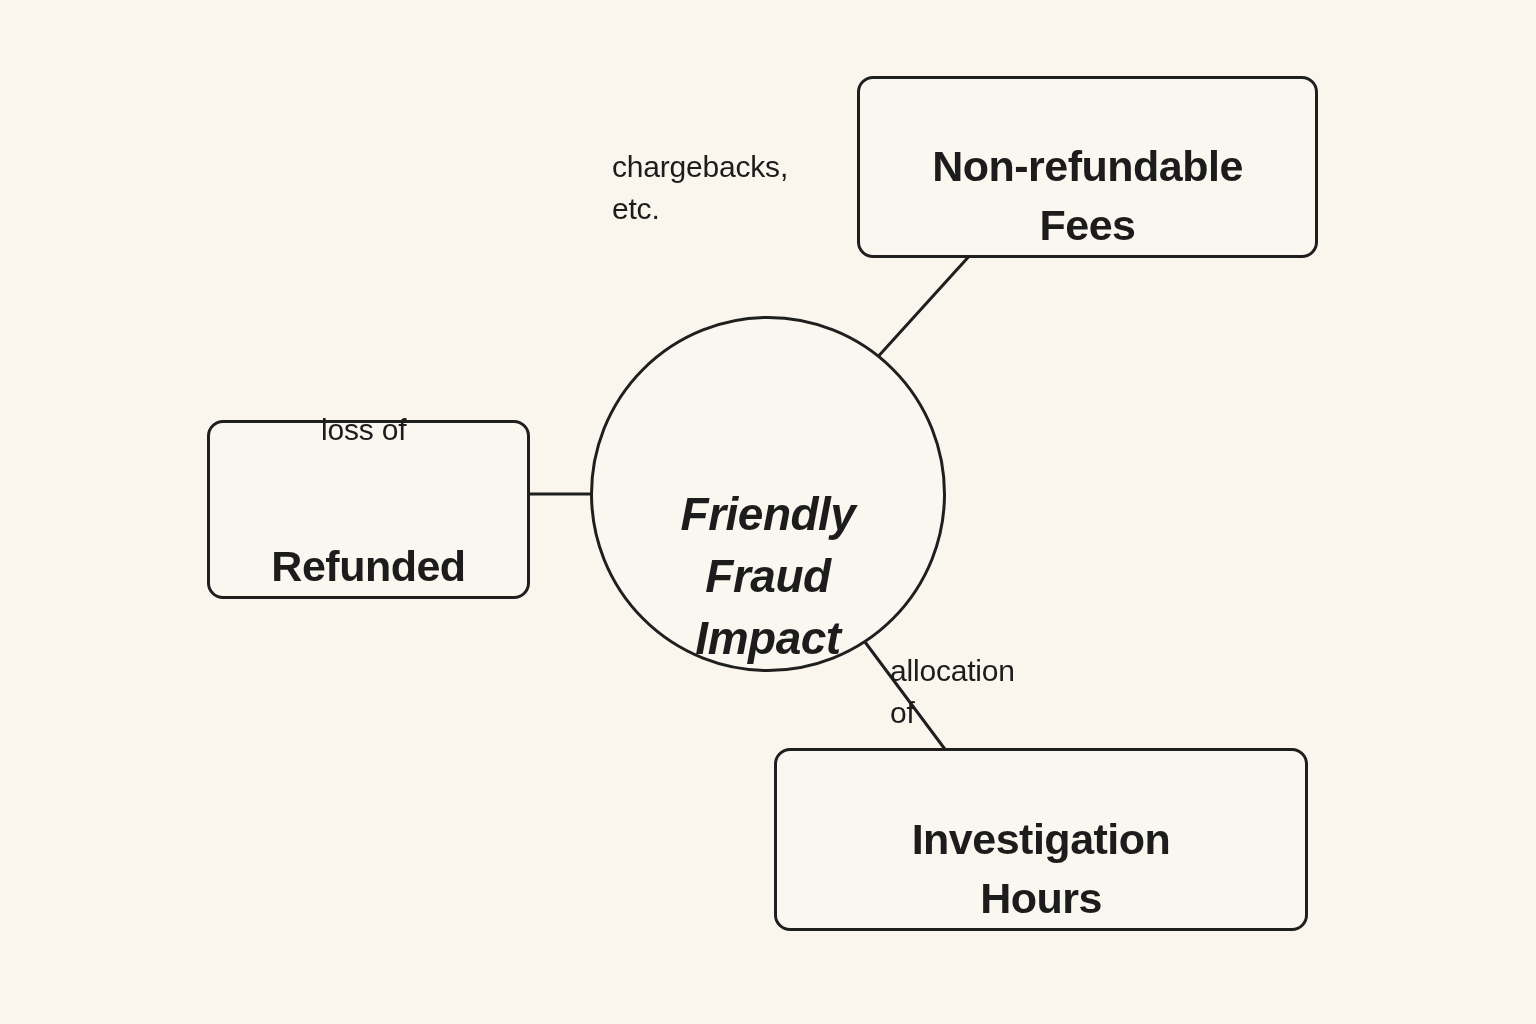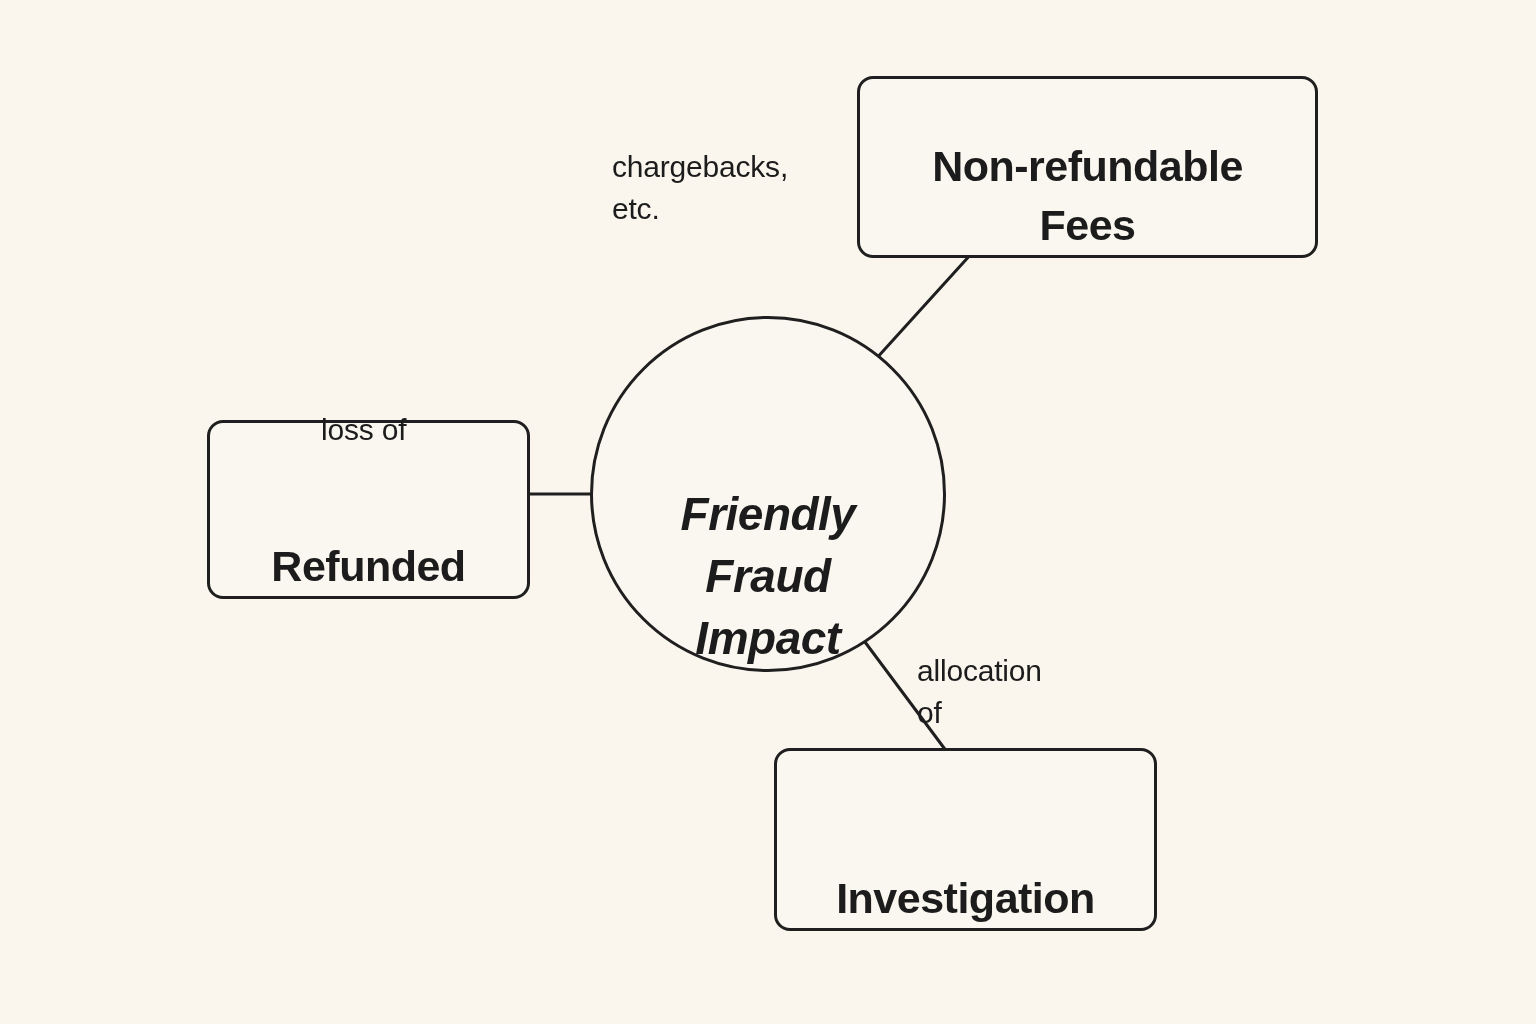--- a/index.html
+++ b/index.html
@@ -49,34 +49,34 @@
     line-height: 59px;
   }
   .node-circle {
     border-radius: 50%;
     font-size: 46px;
     line-height: 62px;
     font-style: italic;
   }
   .node-fees   { left: 857px; top: 76px;  width: 461px; height: 182px; }
   .node-rev    { left: 207px; top: 420px; width: 323px; height: 179px; }
-  .node-hours  { left: 774px; top: 748px; width: 383px; height: 183px; }
+  .node-hours  { left: 774px; top: 748px; width: 534px; height: 183px; }
   .node-center { left: 590px; top: 316px; width: 356px; height: 356px; }
   .edge-label {
     position: absolute;
     text-align: left;
     color: var(--text);
     font-size: 30px;
     font-weight: 400;
     line-height: 42px;
     letter-spacing: -0.2px;
   }
   .edge-label-fees  { left: 612px; top: 146px; width: 260px; }
   .edge-label-rev   { left: 321px; top: 368px; width: 200px; margin-top: 41px; }
-  .edge-label-hours { left: 917px; top: 650px; width: 240px; }
+  .edge-label-hours { left: 890px; top: 650px; width: 240px; }
 </style>
 </head>
 <body>
 
 <div class="canvas">
 
   <svg class="connectors" width="1536" height="1024" viewBox="0 0 1536 1024" aria-hidden="true">
     <line x1="875" y1="360" x2="972" y2="253"></line>
     <line x1="525" y1="494" x2="600" y2="494"></line>
     <line x1="862" y1="638" x2="950" y2="756"></line>
@@ -91,20 +91,21 @@
 
   <div class="node node-box node-rev">
     <div class="node-label">
       <div>Refunded</div>
     </div>
   </div>
 
   <div class="node node-box node-hours">
     <div class="node-label">
       <div>Investigation</div>
+      <div>Hours</div>
     </div>
   </div>
 
   <div class="node node-circle node-center">
     <div class="node-label">
       <div>Friendly</div>
       <div>Fraud</div>
       <div>Impact</div>
     </div>
   </div>

